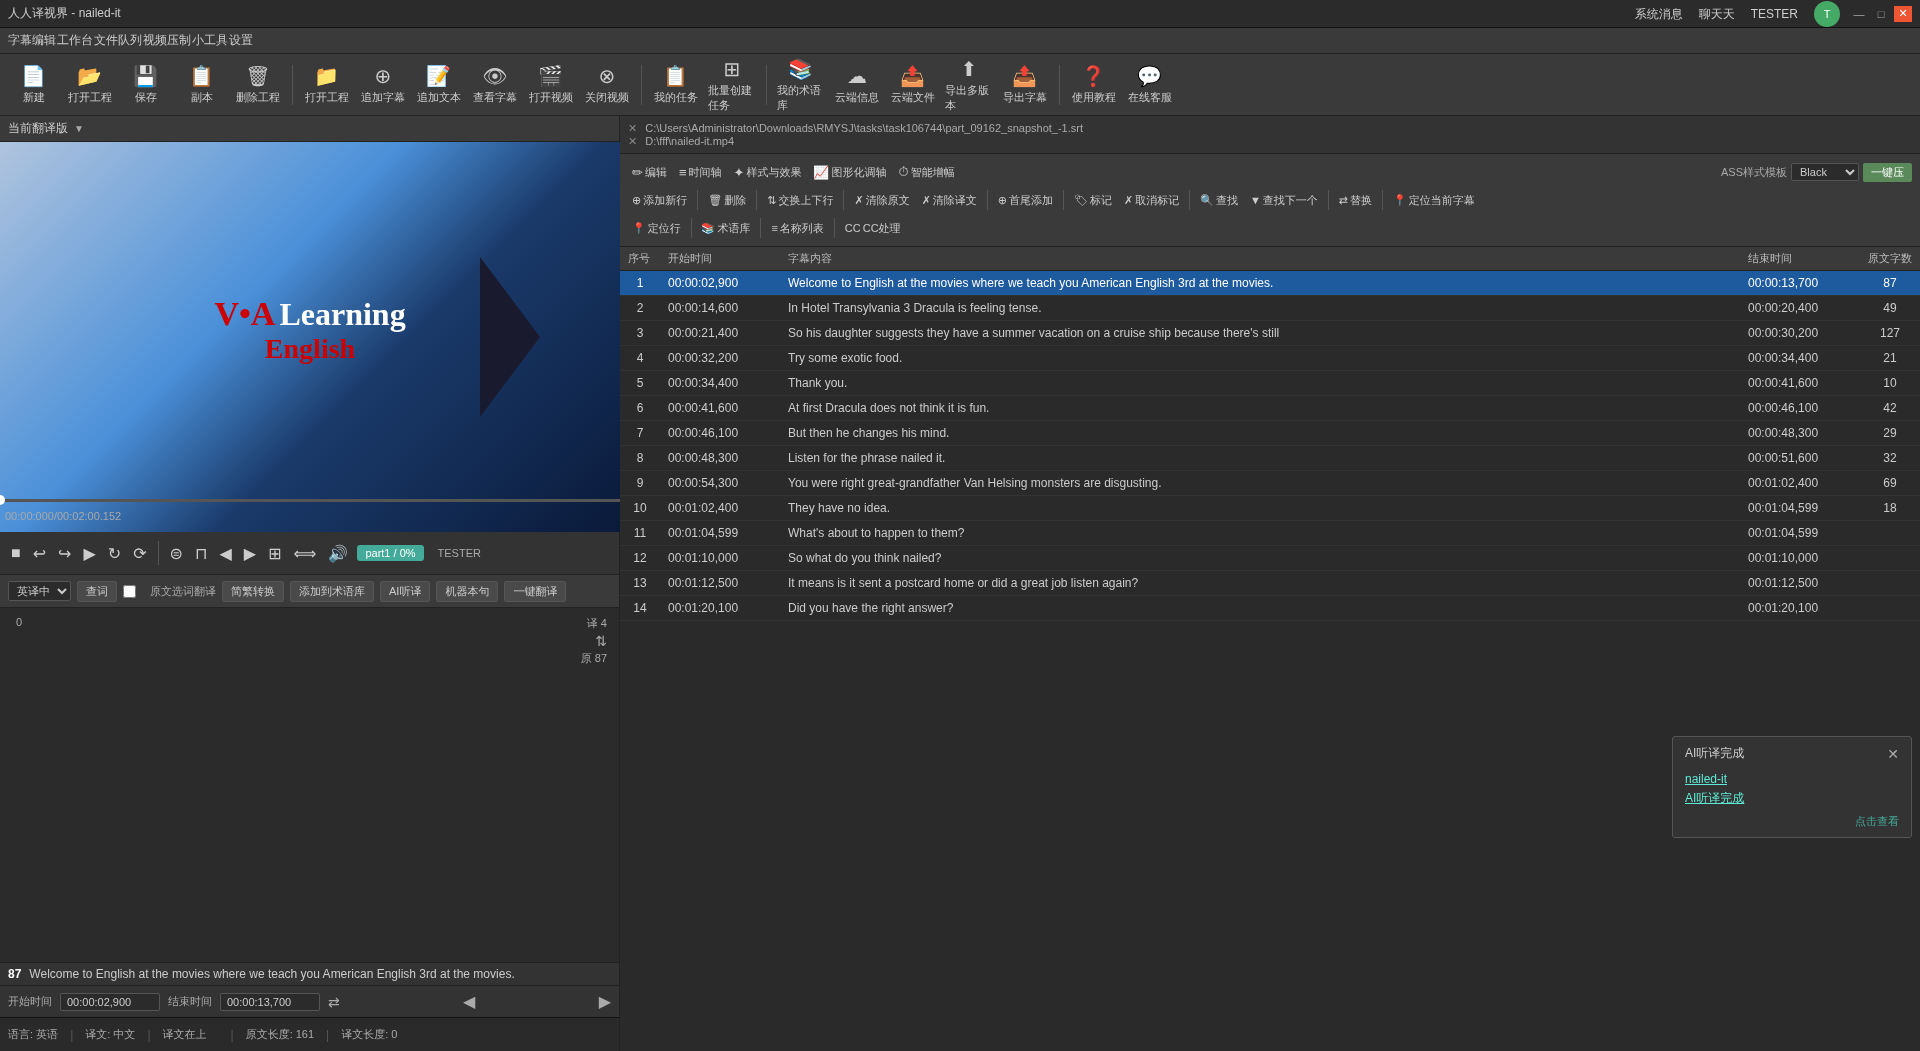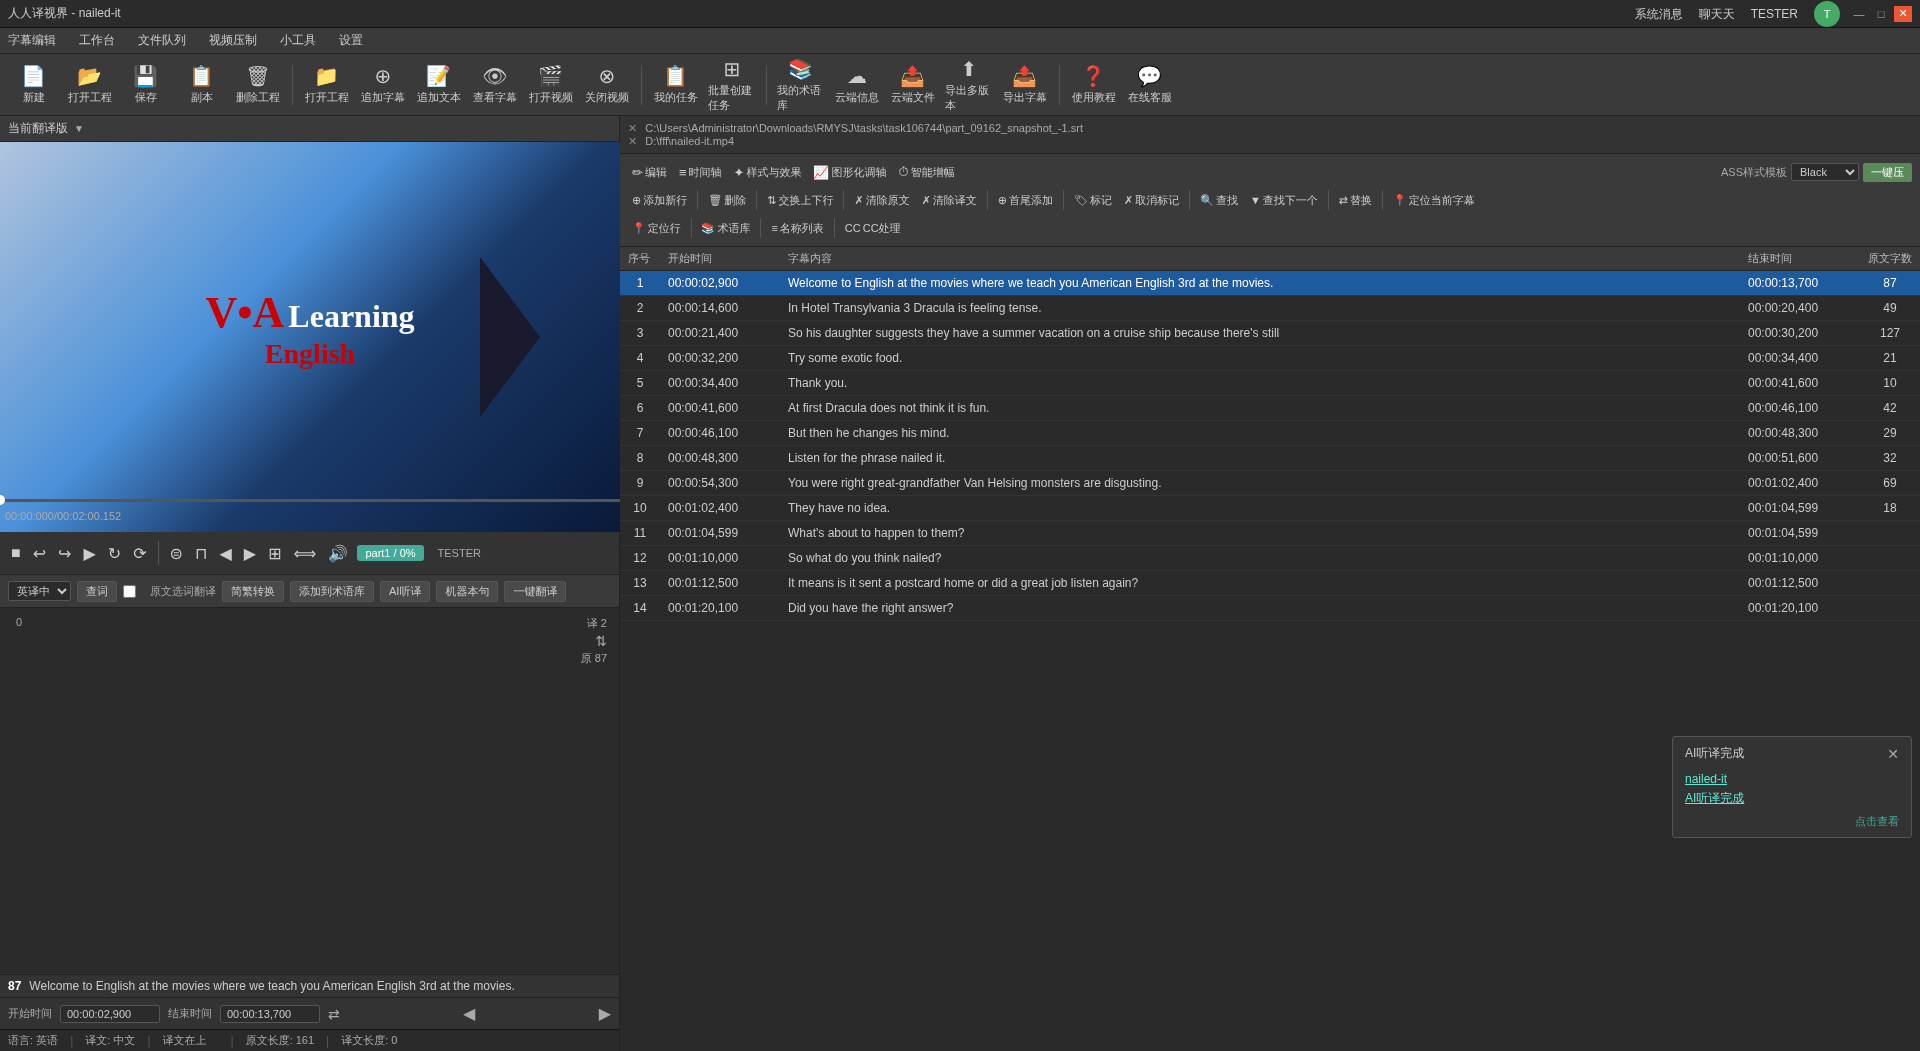--- a/index.html
+++ b/index.html
@@ -30,21 +30,21 @@
       color: #ccc; font-size: 12px;
     }
 
     
     #menubar {
       background: #3a3a3a;
       height: 26px;
       display: flex;
       align-items: center;
       padding: 0 8px;
-      gap: 23px;
+      gap: 1px;
       border-bottom: 1px solid #222;
     }
     #menubar span { color: #ccc; cursor: pointer; font-size: 12px; }
 
     
     #toolbar {
       background: #3a3a3a;
       height: 62px;
       display: flex;
       align-items: center;
@@ -75,21 +75,21 @@
       overflow: hidden; position: relative;
     }
     .video-bg {
       position: absolute; top: 0; left: 0; width: 100%; height: 100%;
       background: linear-gradient(135deg, #b0c4de 0%, #4a90d9 40%, #1a3a6a 60%, #0a1a3a 100%);
     }
     .video-logo {
       position: absolute; top: 50%; left: 50%; transform: translate(-50%, -60%);
       text-align: center;
     }
-    .video-logo .voa-v { color: #c00; font-size: 44px; font-weight: bold; font-family: serif; }
+    .video-logo .voa-v { color: #c00; font-size: 34px; font-weight: bold; font-family: serif; }
     .video-logo .voa-learning { color: #fff; font-size: 32px; font-weight: bold; font-family: serif; }
     .video-logo .voa-english { color: #c00; font-size: 28px; font-weight: bold; font-family: serif; }
     .video-arrow {
       position: absolute; right: 80px; top: 50%; transform: translateY(-50%);
       width: 0; height: 0;
       border-left: 60px solid #1a1a2e;
       border-top: 80px solid transparent;
       border-bottom: 80px solid transparent;
     }
     .video-time-bar {
@@ -153,21 +153,21 @@
     }
     .time-label { color: #aaa; font-size: 11px; }
     .time-input {
       background: #2b2b2b; color: #ccc; border: 1px solid #555; padding: 2px 6px; font-size: 11px; width: 100px; border-radius: 2px;
     }
     .time-swap-btn { color: #aaa; font-size: 14px; cursor: pointer; }
     .time-nav { color: #aaa; font-size: 16px; cursor: pointer; margin-left: auto; }
 
     
     #statusbar {
-      height: 22px; background: #2a2a2a; display: flex; align-items: center;
+      height: 34px; background: #2a2a2a; display: flex; align-items: center;
       padding: 0 8px; gap: 12px; border-top: 1px solid #111; flex-shrink: 0;
     }
     .status-item { color: #aaa; font-size: 11px; }
 
     
     #right-panel { flex: 1; display: flex; flex-direction: column; background: #2e2e2e; }
 
     
     #file-paths {
       background: #333; height: 38px; display: flex; flex-direction: column;
@@ -428,21 +428,21 @@
       <button class="trans-btn">机器本句</button>
       <button class="trans-btn">一键翻译</button>
     </div>
 
     <div id="subtitle-edit">
       <div style="display:flex;flex:1;overflow:hidden;position:relative;">
         <div style="flex:1;display:flex;flex-direction:column;padding:4px 8px;background:#2b2b2b;position:relative;">
           <span class="subtitle-counter" style="color:#aaa;font-size:11px;padding-bottom:4px;">0</span>
           <textarea class="subtitle-text-area" style="flex: 1 1 0%; background: transparent; color: rgb(204, 204, 204); border: none; outline: none; resize: none; font-size: 13px; line-height: 1.5;"></textarea>
           <div style="position:absolute;right:12px;top:8px;display:flex;flex-direction:column;align-items:flex-end;gap:2px;">
-            <span style="color:#aaa;font-size:11px;">译 2</span>
+            <span style="color:#aaa;font-size:11px;">译 4</span>
             <span style="color:#aaa;font-size:14px;">⇅</span>
             <span style="color:#aaa;font-size:11px;">原 87</span>
           </div>
         </div>
       </div>
 
       <div class="subtitle-meta">
         <span class="subtitle-num">87</span>
         <span class="subtitle-content-text">Welcome to English at the movies where we teach you American English 3rd at the movies.</span>
       </div>

